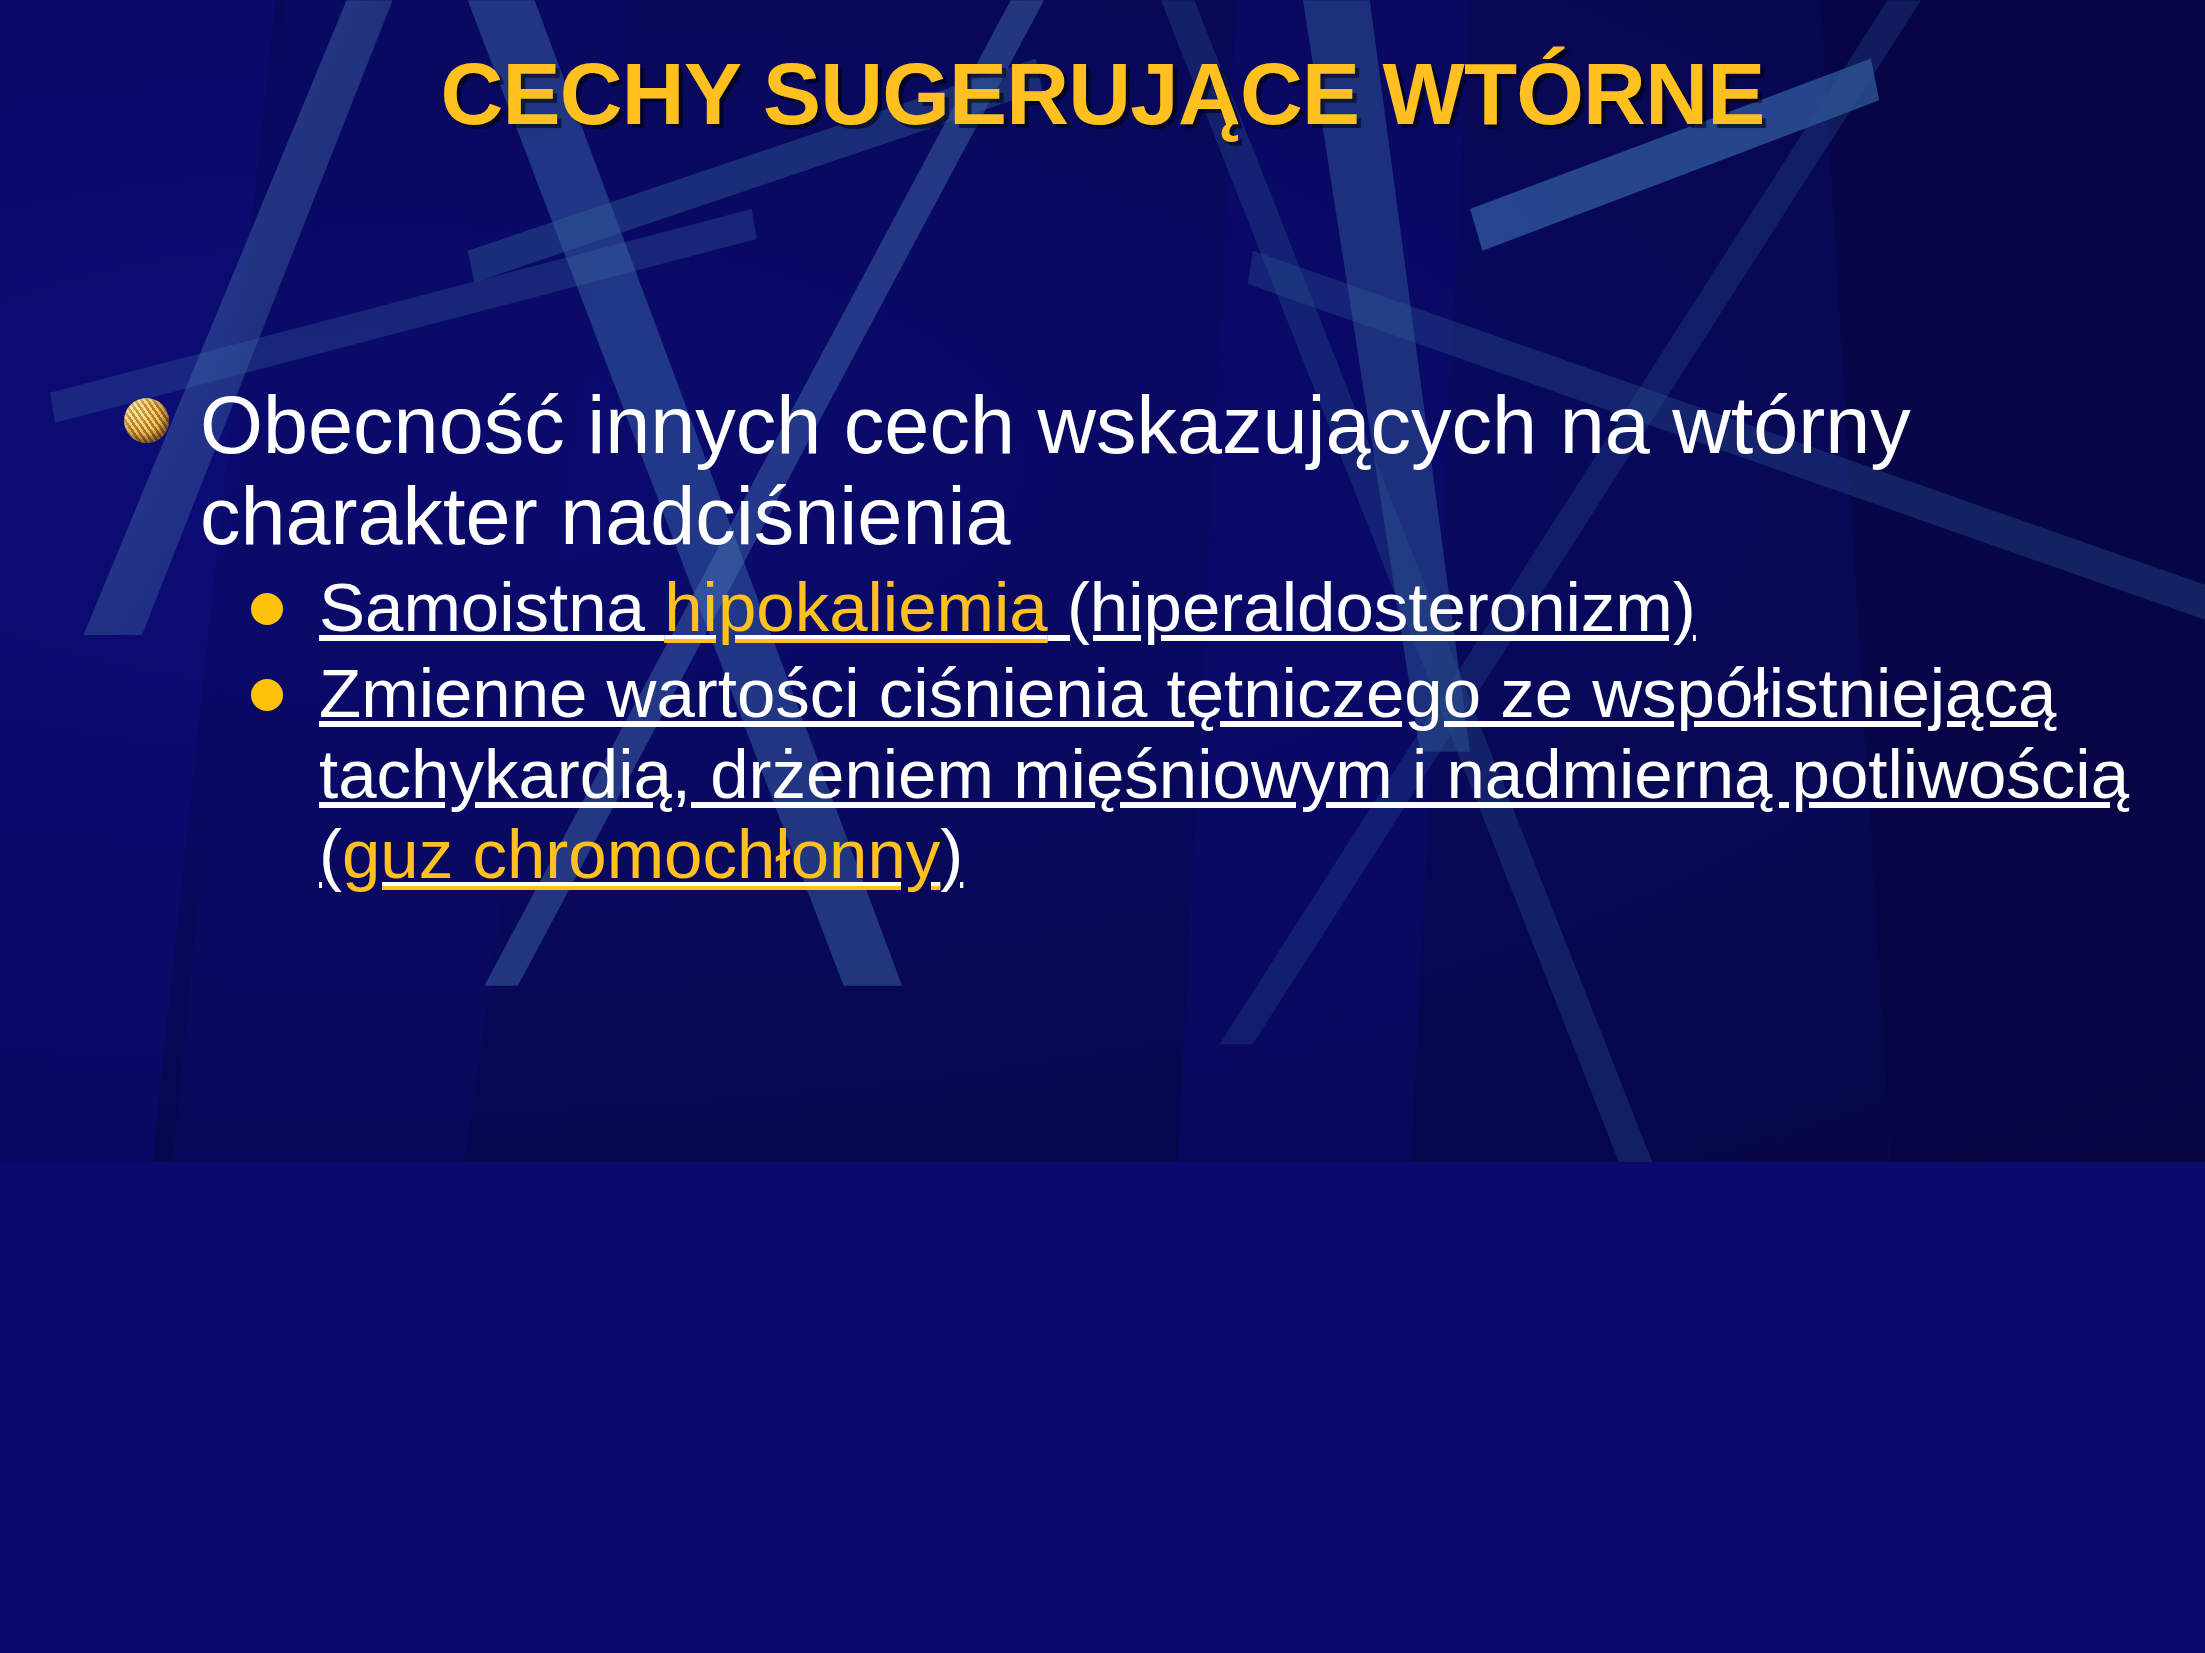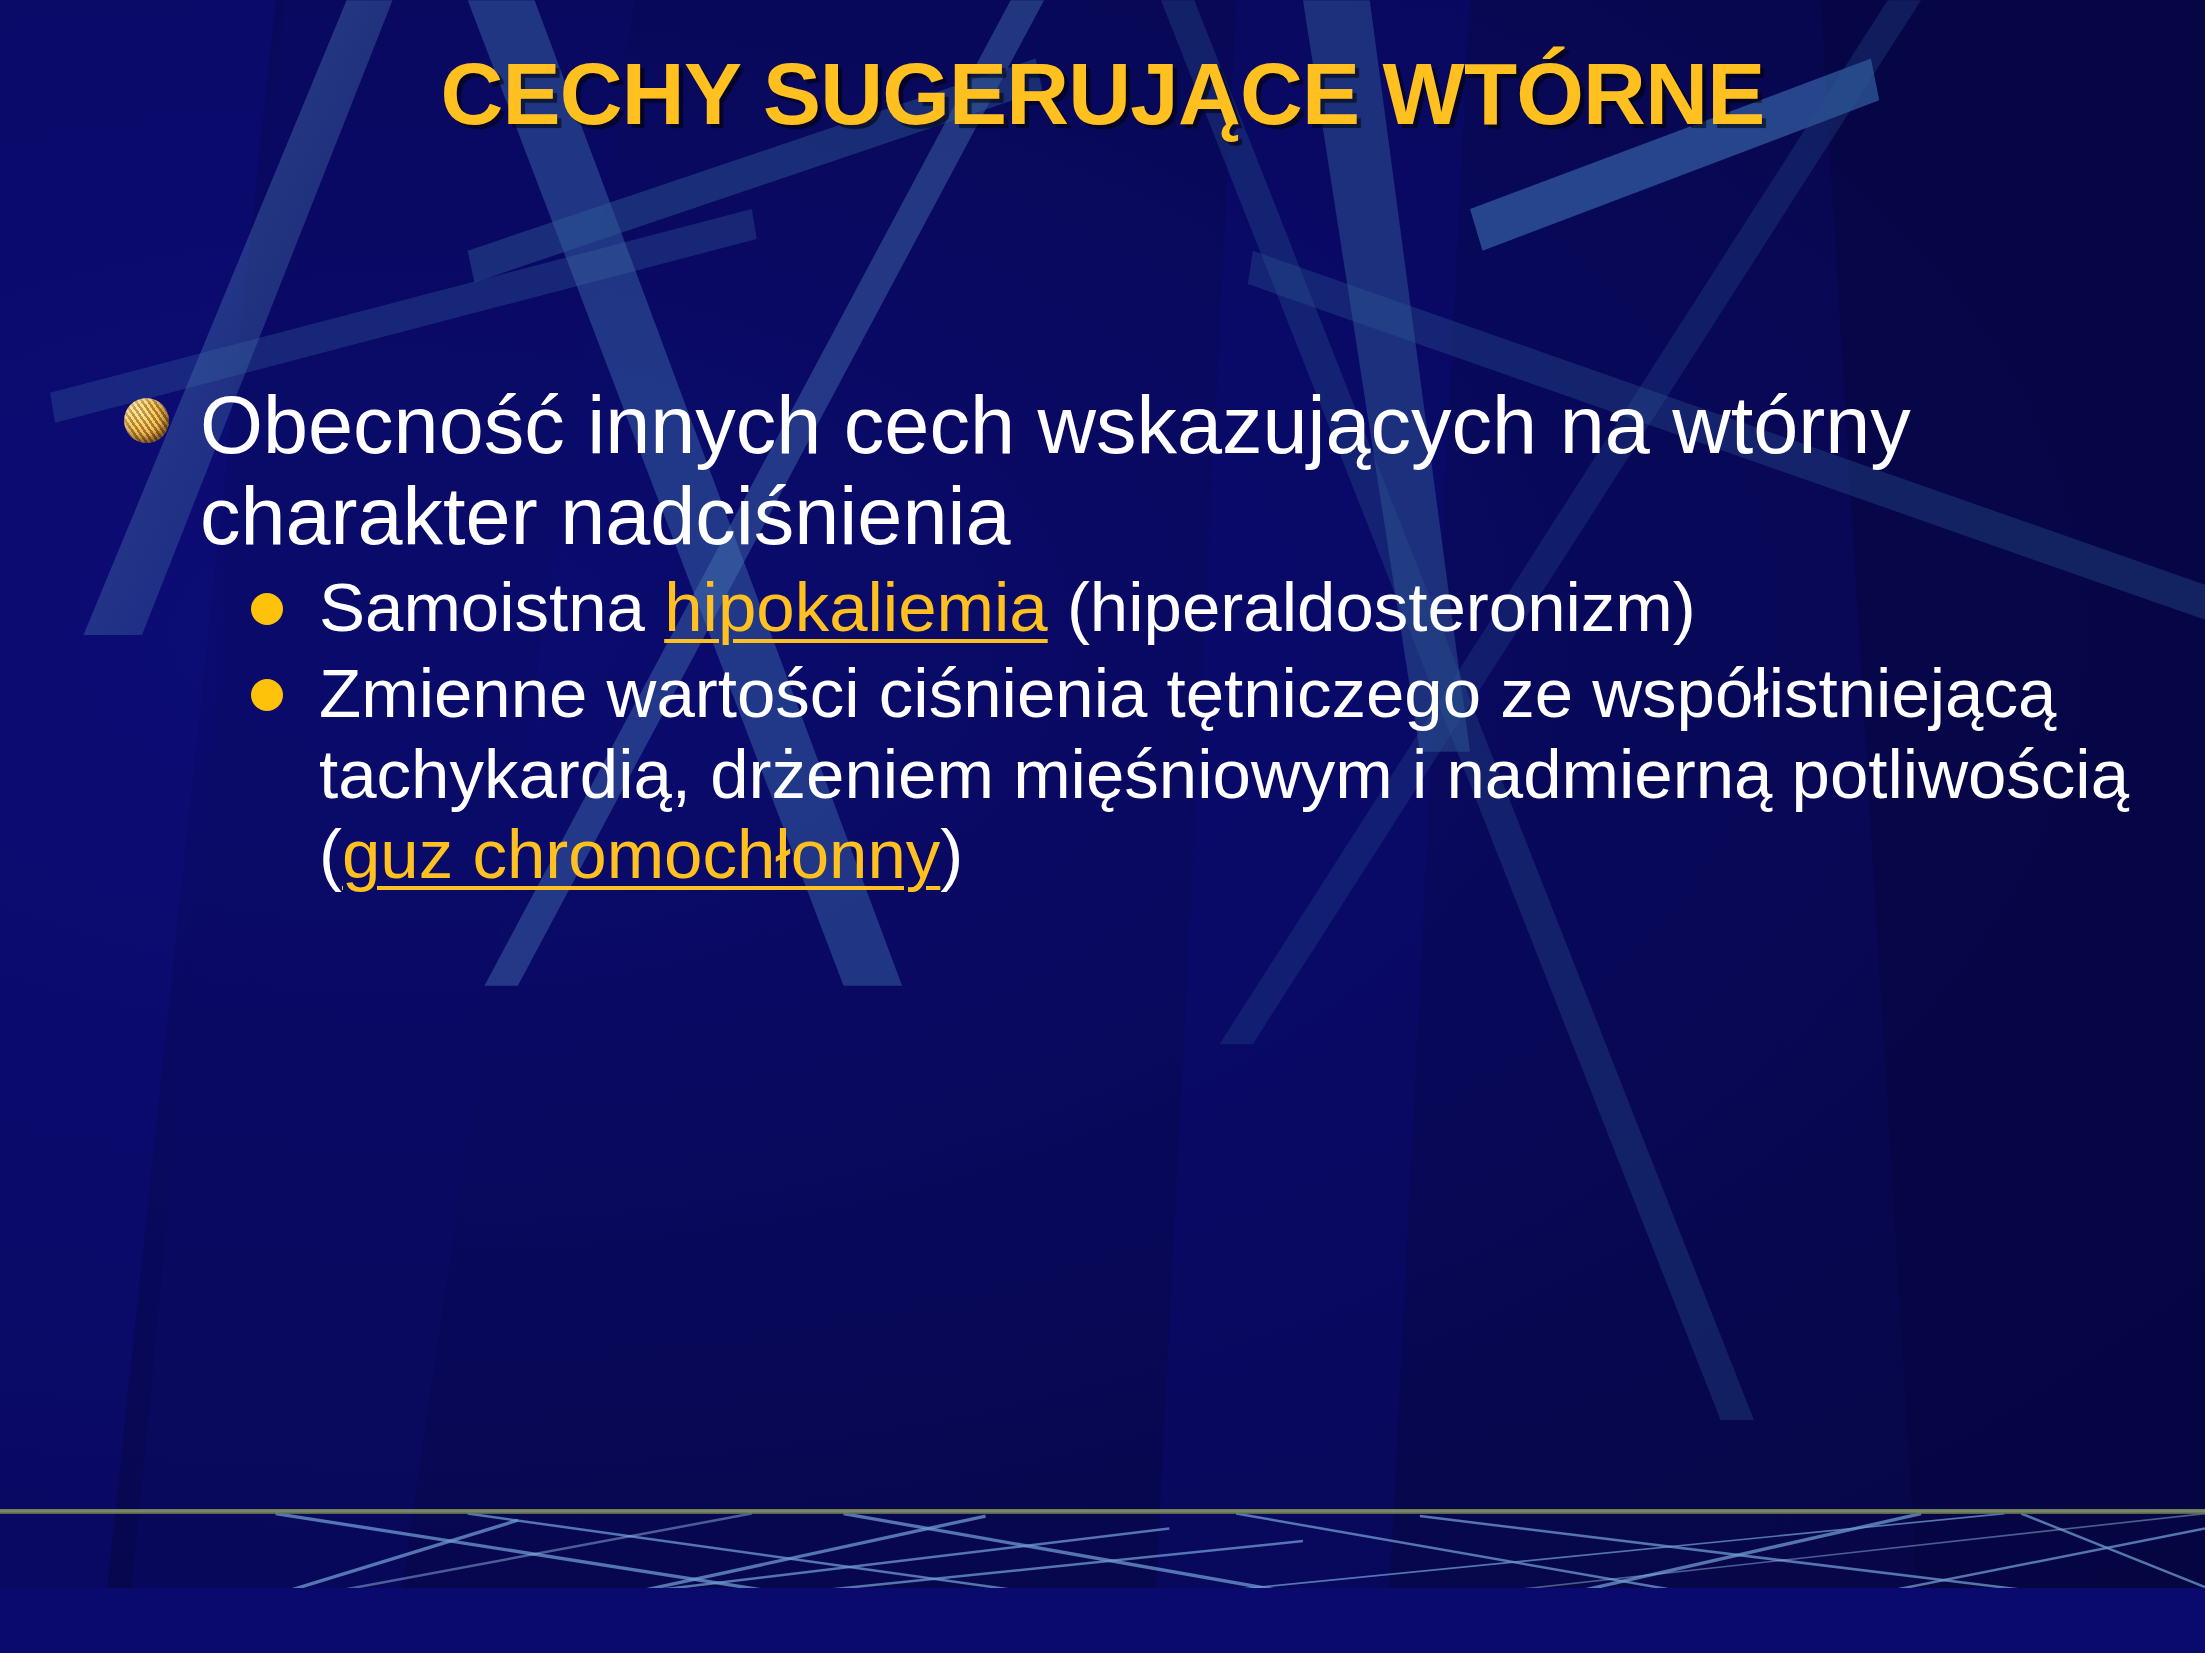--- a/index.html
+++ b/index.html
@@ -4,21 +4,21 @@
 <style>
   html,body{margin:0;padding:0;}
   body{
     width:2205px;height:1654px;
     background:#0a0a6e;
     font-family:"Liberation Sans", sans-serif;
     overflow:hidden;
   }
   #slide{
     position:relative;
-    width:2205px;height:1588px;
+    width:2205px;height:1162px;
     overflow:hidden;
     background:
       radial-gradient(ellipse 150% 110% at 18% 40%, #0b0b72 0%, #07074f 55%, #05053c 100%),
       #07074f;
   }
   
   .bg-art{position:absolute;inset:0;overflow:hidden;pointer-events:none;}
   .bg-art svg{position:absolute;top:0;left:0;}
 
   
@@ -66,20 +66,21 @@
   }
   .l2-group{margin:6.7px 0 11.7px 0;}
   .l2{
     position:relative;
     padding-left:319px;
     padding-right:50px;
     font-size:69px;
     line-height:1.17;
     color:#ffffff;
     margin-bottom:5px;
+    text-decoration:underline;
   }
   .l2 .marker{
     position:absolute;left:251px;top:25px;
     width:32px;height:32px;border-radius:50%;
     background:#FFC20A;
   }
   .hl{color:#FFC020;text-decoration:underline;text-decoration-thickness:4.2px;text-underline-offset:8.4px;}
   .plain{color:#ffffff;}
 </style>
 </head>

